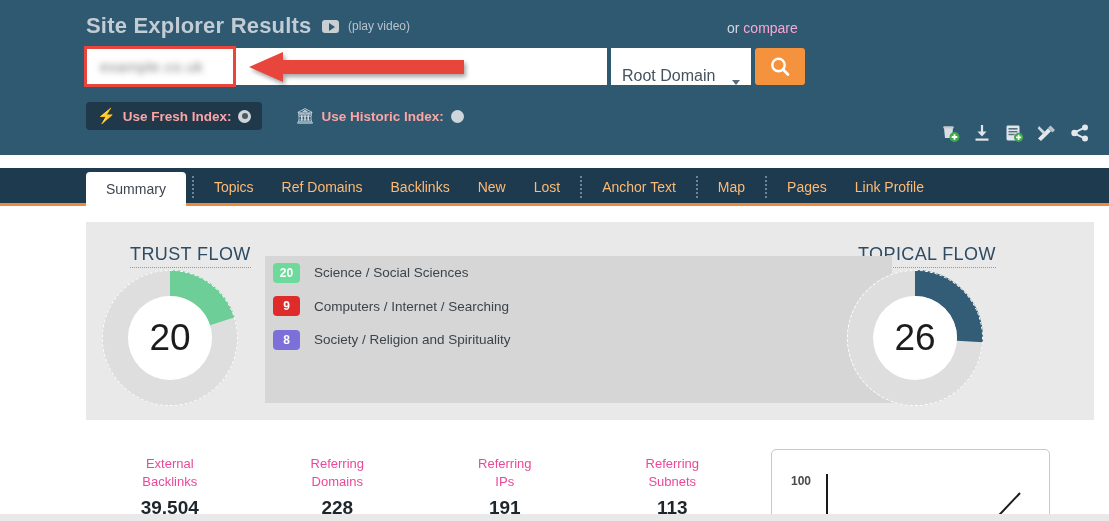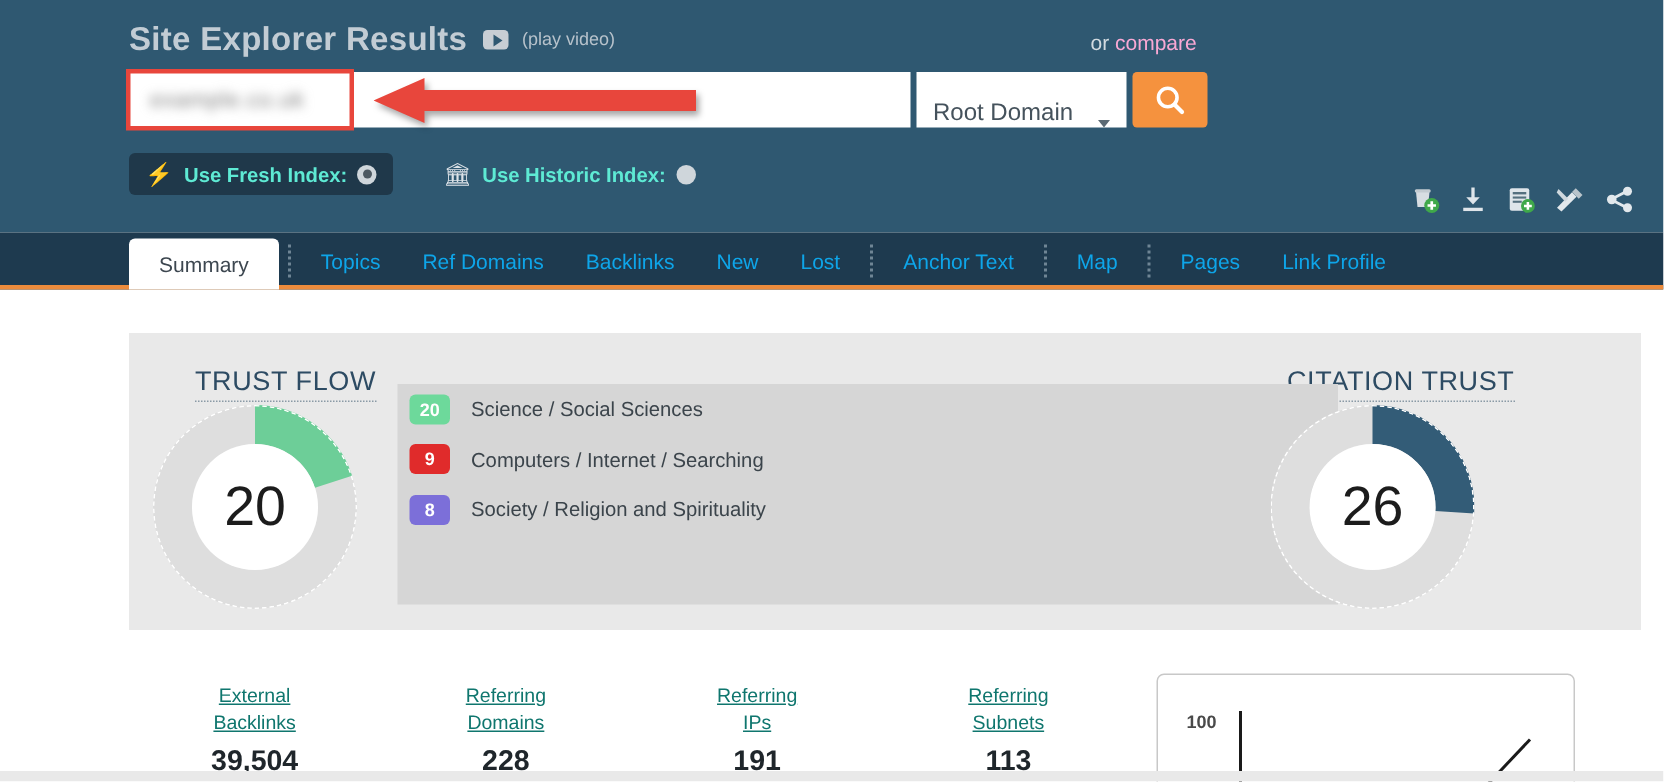--- a/index.html
+++ b/index.html
@@ -97,48 +97,48 @@
   .index-row { position: absolute; left: 86px; top: 102px; display: flex; align-items: center; }
   .fresh-index {
     background: #1f384a; border-radius: 4px;
     height: 28px; padding: 0 11px;
     display: flex; align-items: center; gap: 7px;
   }
   .historic-index {
     margin-left: 29px; height: 28px; padding: 0 4px;
     display: flex; align-items: center; gap: 7px;
   }
-  .idx-label { font-size: 13.5px; color: #5eead4; font-weight: bold; }
+  .idx-label { font-size: 13.5px; color: #fca5a5; font-weight: bold; }
   .radio {
     width: 13px; height: 13px; border-radius: 50%;
     background: #cfd6db; display: inline-block; position: relative;
   }
   .radio.on::after {
     content: ""; position: absolute; left: 3.5px; top: 3.5px;
     width: 6px; height: 6px; border-radius: 50%; background: #4d5962;
   }
   .bolt { font-size: 15px; color: #f2d43c; }
   .bank { font-size: 15px; color: #dde3e8; }
 
   .tool-icons {
     position: absolute; left: 940px; top: 123px;
     display: flex; align-items: center; gap: 12px;
   }
   .tool-icons svg { display: block; cursor: pointer; }
 
   
   .tabbar {
-    position: absolute; left: 0; top: 155px; width: 1109px; height: 38px;
+    position: absolute; left: 0; top: 168px; width: 1109px; height: 38px;
     background: #1e3a4f;
     border-bottom: 3px solid #ec8b3c;
   }
   .tabs { position: absolute; left: 86px; top: 0; display: flex; align-items: stretch; height: 38px; }
   .tab {
     display: flex; align-items: center; padding: 0 14px;
-    font-size: 14px; color: #0ea5e9; cursor: pointer; white-space: nowrap;
+    font-size: 14px; color: #fdba74; cursor: pointer; white-space: nowrap;
   }
   .tab.active {
     background: #ffffff; color: #3d4750;
     margin-top: 4px; border-radius: 4px 4px 0 0;
     padding: 0 20px;
   }
   .tabsep {
     width: 0; border-left: 2px dotted #6f8595;
     margin: 8px 6px;
   }
@@ -189,21 +189,21 @@
     font-size: 12px; font-weight: bold; color: #ffffff;
   }
   .topic-name { margin-left: 14px; font-size: 13.5px; color: #3b444b; }
 
   
   .stats {
     position: absolute; left: 86px; top: 455px;
     width: 670px; display: flex;
   }
   .stat { flex: 1; text-align: center; }
-  .stat-label { font-size: 13px; color: #0f766e; line-height: 18px; text-decoration: underline; }
+  .stat-label { font-size: 13px; color: #ec4899; line-height: 18px; }
   .stat-value { margin-top: 6px; font-size: 19px; font-weight: bold; color: #1f262b; }
 
   
   .chart-card {
     position: absolute; left: 771px; top: 449px;
     width: 279px; height: 100px;
     background: #ffffff;
     border: 1px solid #c8c8c8; border-radius: 5px;
     overflow: hidden;
   }
@@ -315,21 +315,21 @@
       <div class="tab">Map</div>
       <div class="tabsep"></div>
       <div class="tab">Pages</div>
       <div class="tab">Link Profile</div>
     </div>
 </div>
 
 <div class="flow-panel">
 
   <div class="sec-title title-trust">TRUST FLOW</div>
-  <div class="sec-title title-citation">CITATION TRUST</div>
+  <div class="sec-title title-citation">TOPICAL FLOW</div>
 
   <div class="donut donut-trust">
     <svg width="136" height="136" viewBox="0 0 136 136">
       <circle cx="68" cy="68" r="55" fill="none" stroke="#dedede" stroke-width="26"></circle>
       <circle id="trust-arc" cx="68" cy="68" r="55" fill="none" stroke="#6dce98" stroke-width="26" stroke-dasharray="69.11503837897546 276.4601535159018" transform="rotate(-90 68 68)"></circle>
       <circle cx="68" cy="68" r="42" fill="#ffffff"></circle>
     </svg>
     <div class="ring-dotted"></div>
     <div class="value">20</div>
   </div>

